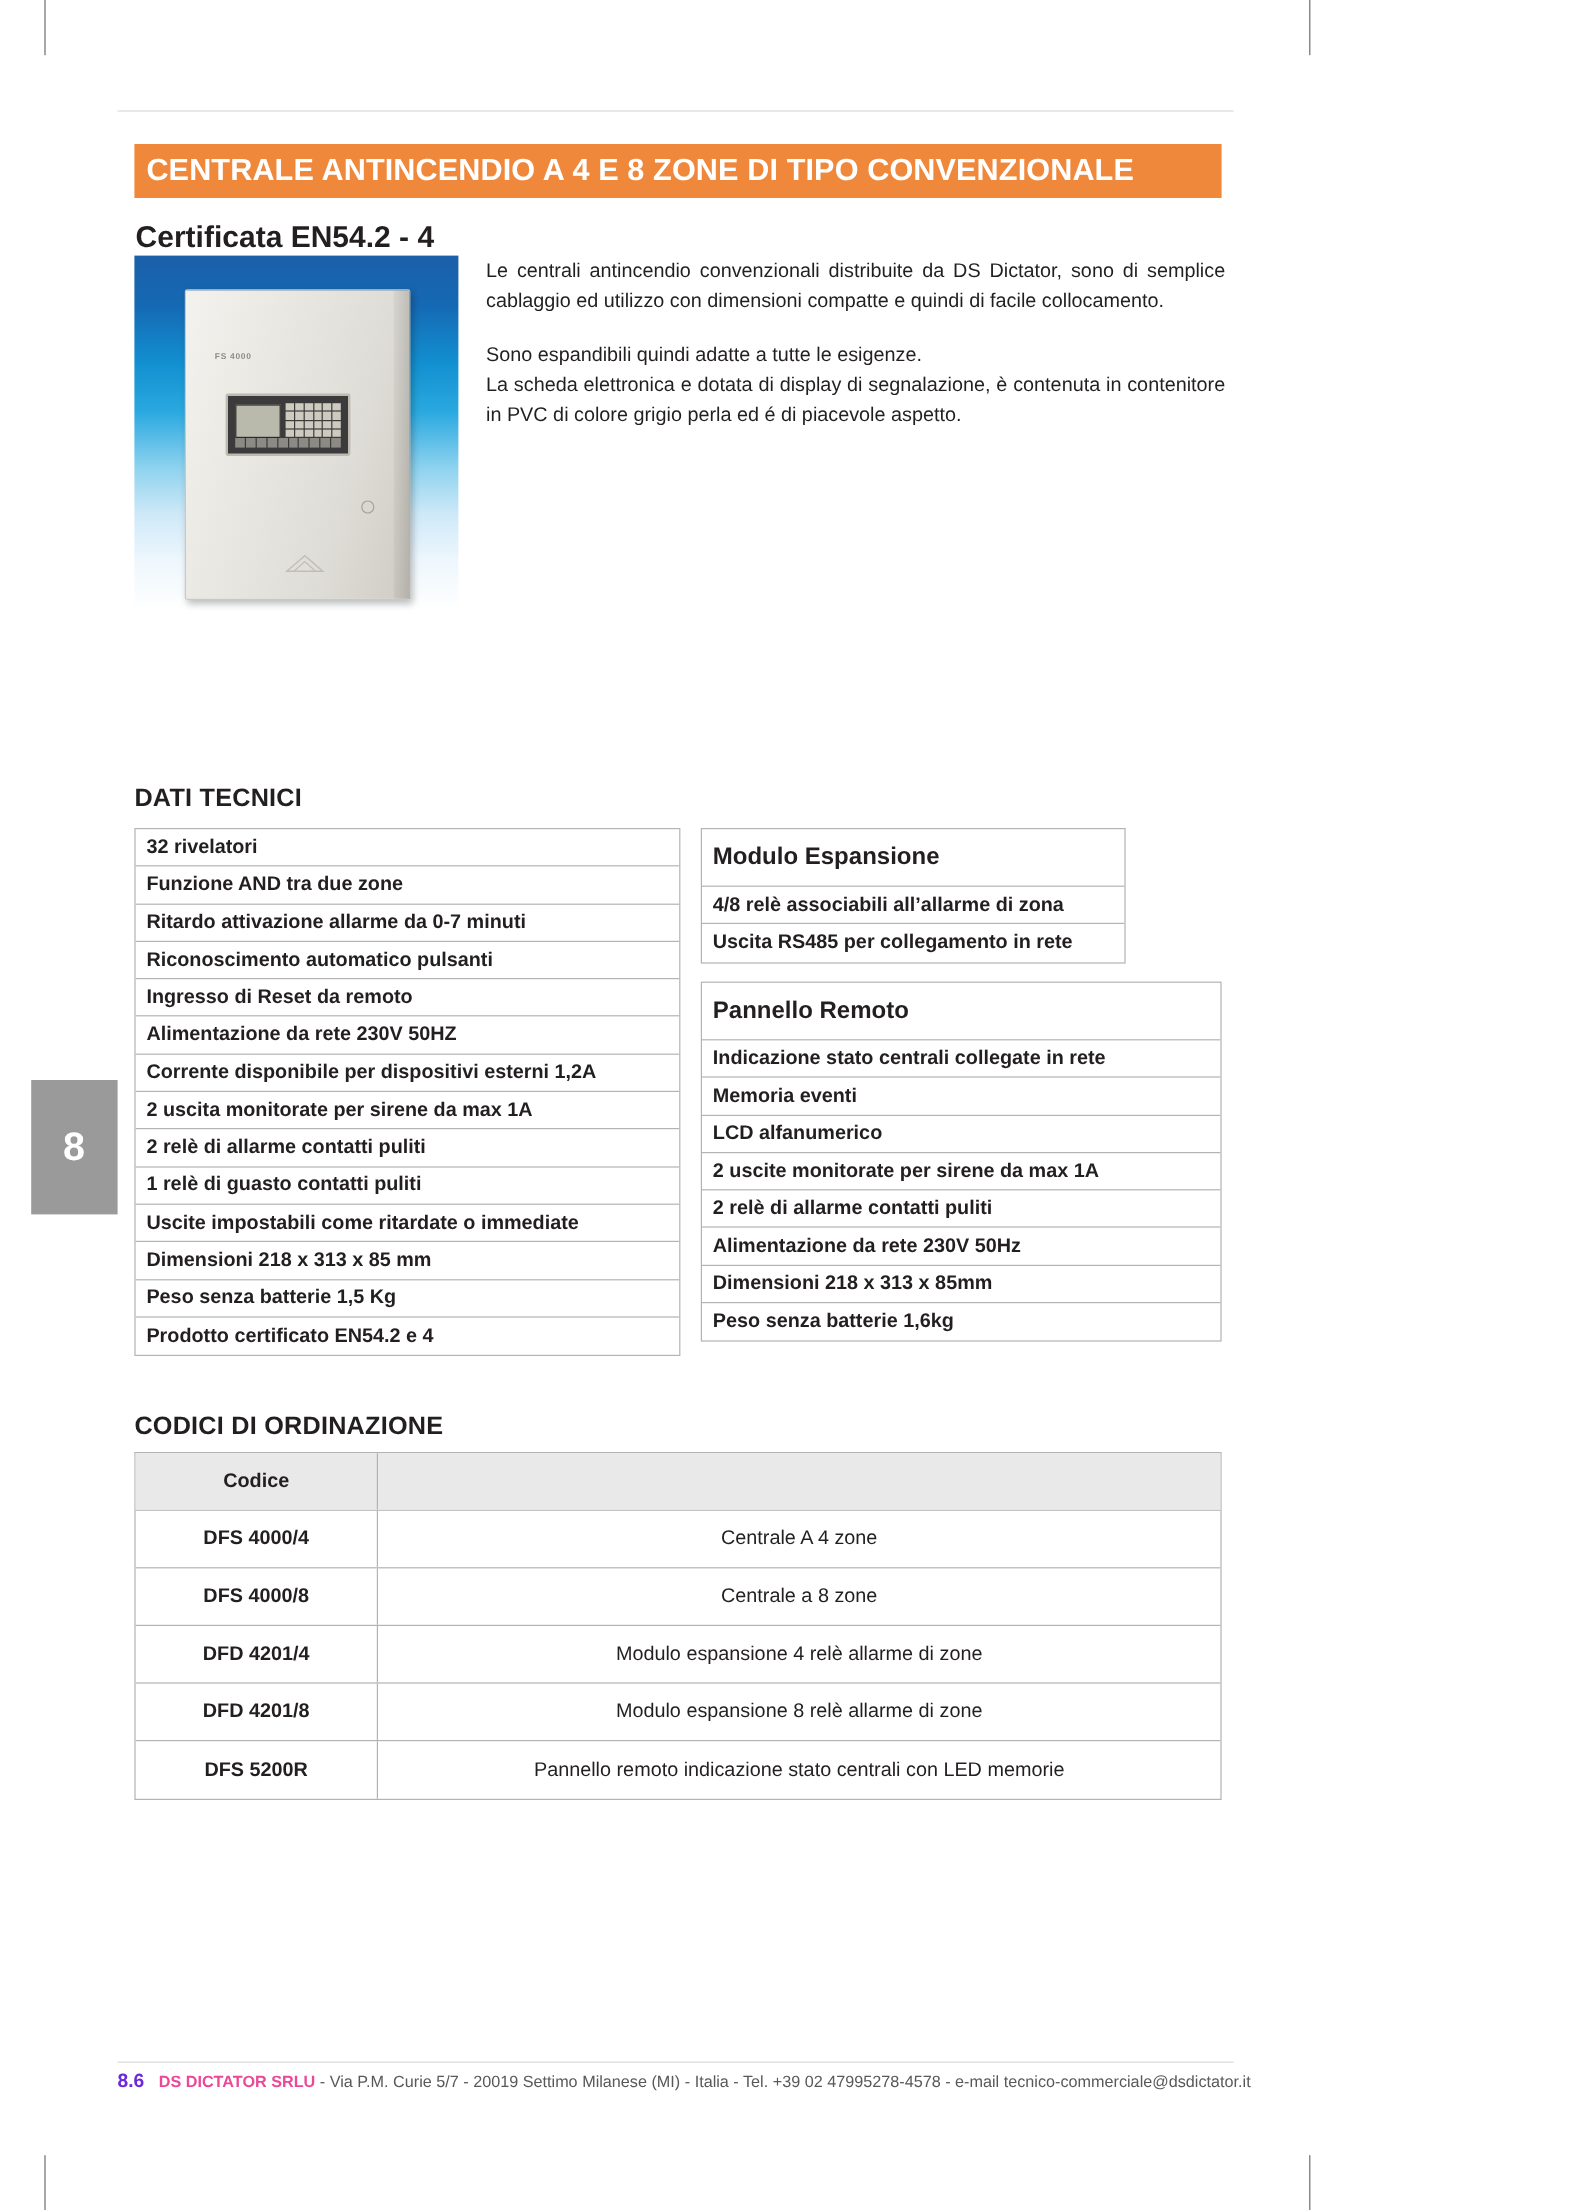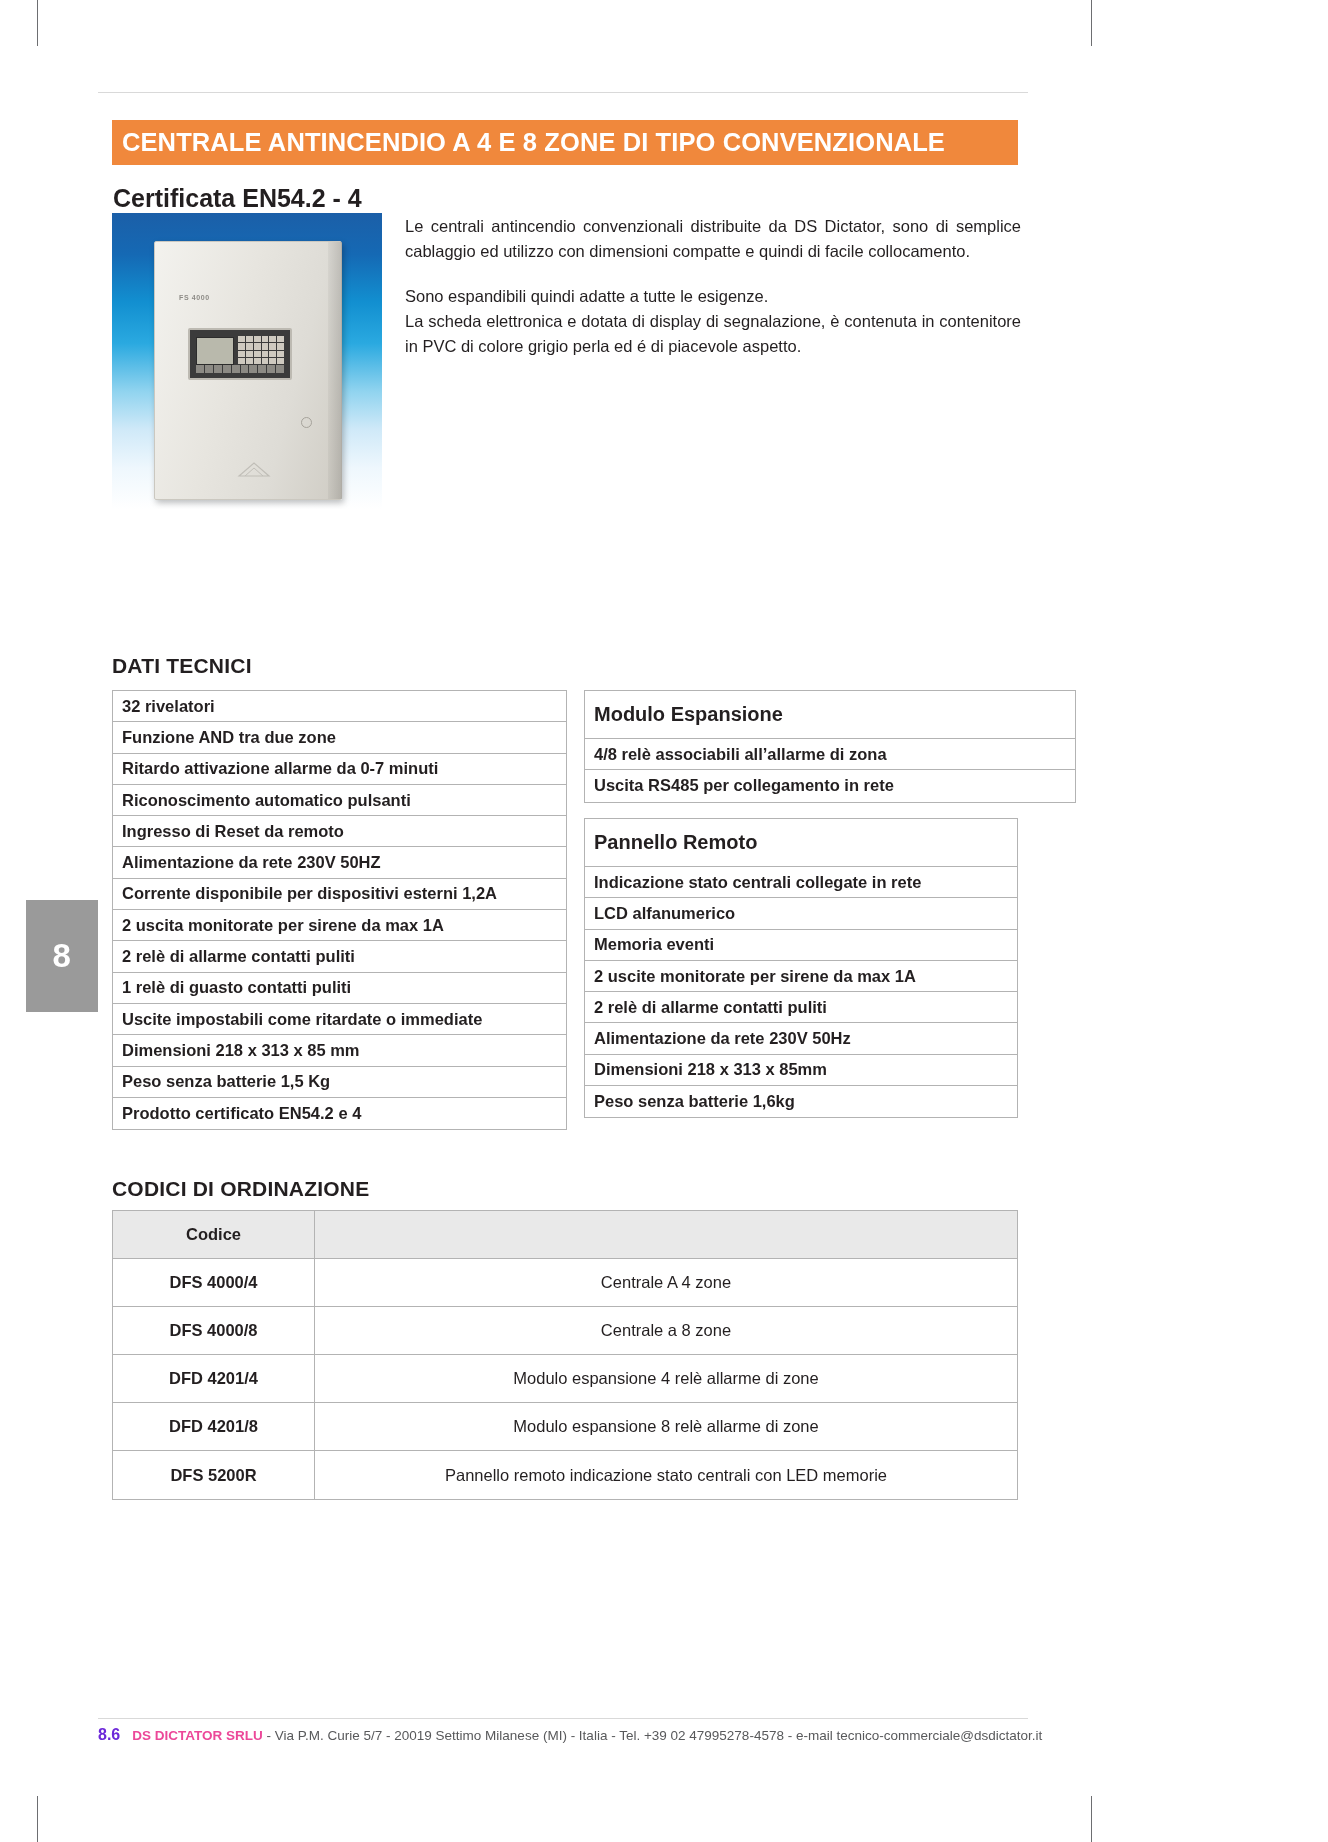--- a/index.html
+++ b/index.html
@@ -122,21 +122,21 @@
   }
   .spec-table .row:last-child{border-bottom:none;}
   .spec-table .row span{
     padding-left:9px;font-size:16.5px;font-weight:bold;color:#231f20;
     white-space:nowrap;
   }
   .spec-table .row.head{height:48px;}
   .spec-table .row.head span{font-size:20px;}
 
   #tbl-left{left:112px;top:690px;width:455px;}
-  #tbl-mod{left:584px;top:690px;width:492px;}
+  #tbl-mod{left:584px;top:690px;width:354px;}
   #tbl-pan{left:584px;top:818px;width:434px;}
 
   
   #tbl-codes{
     position:absolute;left:112px;top:1210px;width:906px;
     border:1px solid #b3b3b3;box-sizing:border-box;
   }
   #tbl-codes .crow{
     display:flex;border-bottom:1px solid #b3b3b3;height:48px;
     box-sizing:border-box;
@@ -305,24 +305,24 @@
   </div>
 
   <div class="spec-table" id="tbl-pan">
     <div class="row head">
         <span>Pannello Remoto</span>
       </div>
     <div class="row">
         <span>Indicazione stato centrali collegate in rete</span>
       </div>
     <div class="row">
+        <span>Memoria eventi</span>
+      </div>
+    <div class="row">
         <span>LCD alfanumerico</span>
-      </div>
-    <div class="row">
-        <span>Memoria eventi</span>
       </div>
     <div class="row">
         <span>2 uscite monitorate per sirene da max 1A</span>
       </div>
     <div class="row">
         <span>2 relè di allarme contatti puliti</span>
       </div>
     <div class="row">
         <span>Alimentazione da rete 230V 50Hz</span>
       </div>

